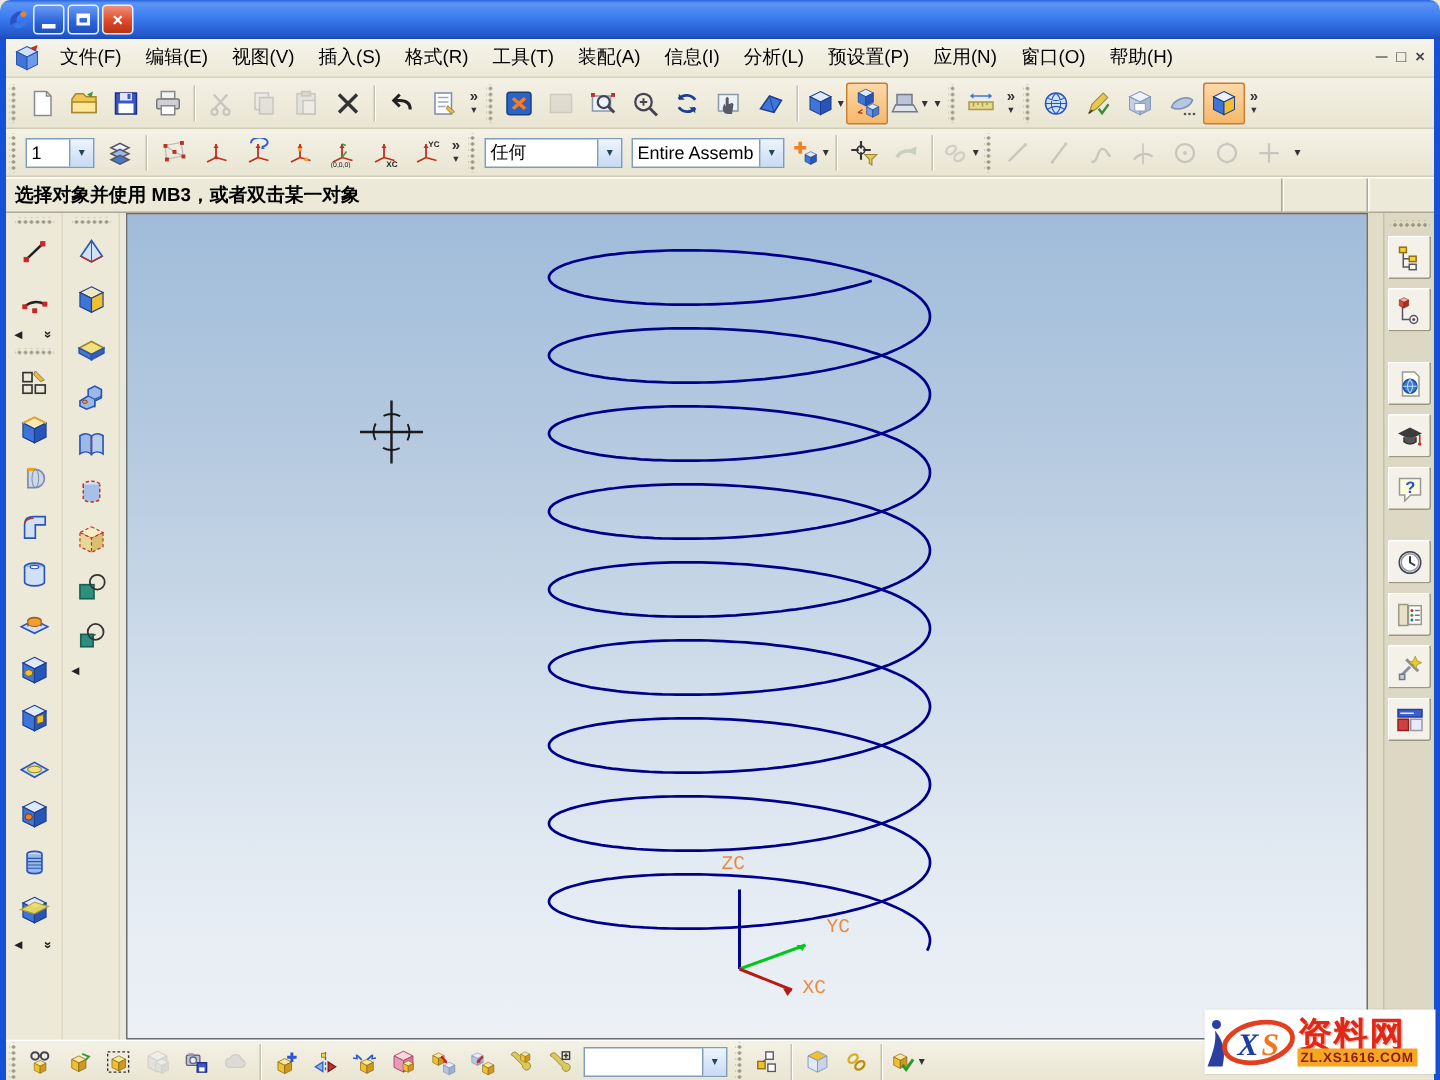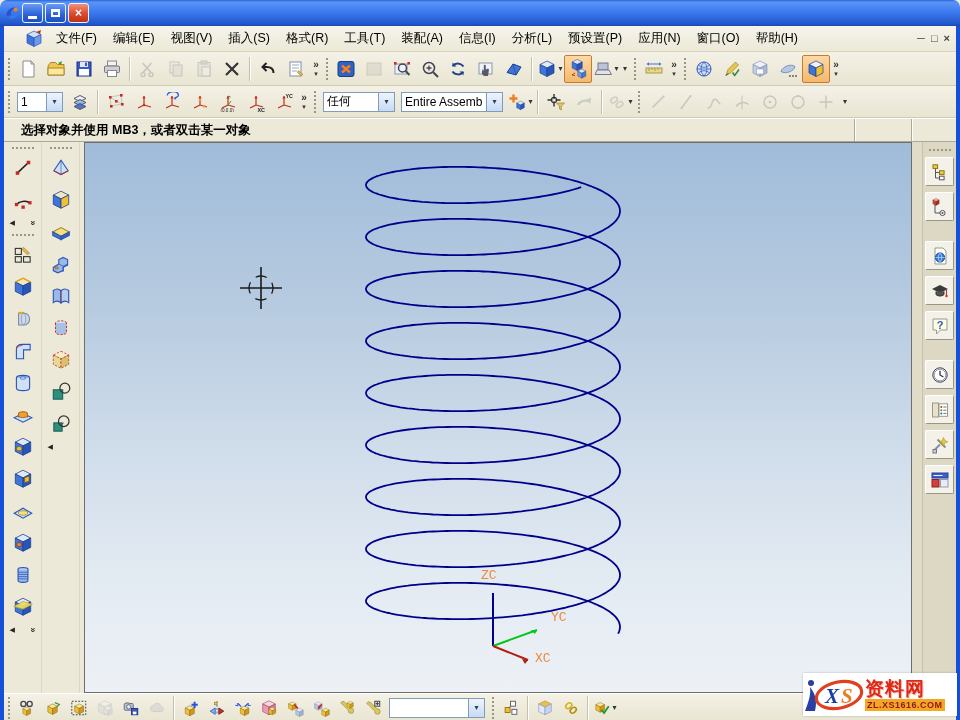--- a/index.html
+++ b/index.html
@@ -15,21 +15,21 @@
   .wbtn{width:21px;height:20px;border-radius:3px;border:1px solid #eaf2ff;display:flex;align-items:center;justify-content:center;
     color:#fff;font-weight:bold;font-size:12px;box-sizing:border-box;}
   .wbtn.min,.wbtn.max{background:linear-gradient(180deg,#6a99f5,#2b63d8 60%,#1d50c0);}
   .wbtn.close{background:linear-gradient(180deg,#f0907a,#dd4a2a 55%,#c23akova);background:linear-gradient(180deg,#f0907a,#dd4a2a 55%,#b83318);}
   .wbtn .minbar{width:9px;height:3px;background:#fff;margin-top:9px}
   .wbtn .maxbox{width:9px;height:8px;border:2px solid #fff;border-top-width:3px;box-sizing:border-box}
   
   .frame{border-left:4px solid #1550d8;border-right:4px solid #1550d8;box-sizing:border-box;background:#ece9d8;}
   
   .menubar{height:25px;display:flex;align-items:center;background:linear-gradient(180deg,#f6f4ea,#ece9d8);
-    border-bottom:1px solid #d8d4bc;padding-left:18px;}
+    border-bottom:1px solid #d8d4bc;padding-left:2px;}
   .menu-appicon{width:20px;height:20px;margin:0 4px 0 2px}
   .menu-item{padding:3px 8px;font-size:12.5px;white-space:nowrap;cursor:default}
   .mdi{margin-left:auto;display:flex;align-items:center;gap:6px;padding-right:6px;color:#444;font-weight:bold}
   .mdi span{font-size:11px;line-height:1}
   
   .tbrow{display:flex;align-items:center;background:linear-gradient(180deg,#f4f1e6,#e9e5d2);border-bottom:1px solid #cfcbb4;}
   .tb1{height:33px}.tb2{height:31px}
   .tsep{width:1px;height:24px;background:#c5c1aa;border-right:1px solid #fff;margin:0 3px;}
   .thandle{width:5px;height:26px;margin:0 3px 0 2px;
     background-image:radial-gradient(circle,#9a9684 1px,transparent 1.2px);background-size:4px 4px;background-position:1px 1px;}
@@ -39,21 +39,21 @@
   .da{font-size:8px;color:#333;margin-left:1px}
   .ovf{display:flex;flex-direction:column;align-items:center;justify-content:center;width:12px;height:26px;color:#333;line-height:1}
   .ovf .c1{font-size:10px;font-weight:bold}.ovf .c2{font-size:7px}
   .ddbtn{width:10px;height:26px;display:flex;align-items:center;justify-content:center;font-size:8px;color:#333}
   .combo{height:20px;background:#fff;border:1px solid #7f9db9;display:flex;align-items:center;margin:0 3px;box-sizing:border-box}
   .combo .cv{flex:1;padding:0 3px;font-size:12px;white-space:nowrap;overflow:hidden}
   .combo .cb{width:15px;align-self:stretch;background:linear-gradient(180deg,#eef4fe,#c8daf4);border-left:1px solid #7f9db9;
     display:flex;align-items:center;justify-content:center;font-size:8px;color:#245}
   
   .cuebar{height:22px;display:flex;align-items:center;background:#ece9d8;border-top:1px solid #fff;border-bottom:1px solid #aca899;}
-  .cue-text{font-weight:bold;font-size:12.5px;padding-left:17px;flex:1;white-space:nowrap}
+  .cue-text{font-weight:bold;font-size:12.5px;padding-left:6px;flex:1;white-space:nowrap}
   .cseg{align-self:stretch;border-left:1px solid #aca899;box-shadow:inset 1px 0 0 #fff;}
   .cseg.s1{width:56px}.cseg.s2{width:44px}
   
   .main{display:flex;height:551px;}
   .ltb{width:80px;display:flex;background:#ece9d8;}
   .lcol{width:38px;display:flex;flex-direction:column;align-items:center;border-right:1px solid #dcd8c4;padding-top:1px;box-sizing:border-box}
   .handle-h{width:26px;height:5px;margin:2px 0;
     background-image:radial-gradient(circle,#9a9684 1px,transparent 1.2px);background-size:4px 4px;background-position:1px 1px;}
   .lbtn{width:30px;height:30px;display:flex;align-items:center;justify-content:center;border:1px solid transparent;border-radius:2px}
   .collapse-row{width:30px;height:14px;display:flex;align-items:center;justify-content:space-between;padding:0 2px;box-sizing:border-box;color:#222}
@@ -67,21 +67,21 @@
   .rbtn{width:27px;height:27px;margin:3px 0;background:#f4f2e8;border:1px solid;border-color:#fff #9a9684 #9a9684 #fff;
     display:flex;align-items:center;justify-content:center;border-radius:2px}
   .rgap{height:14px}
   
   .btb{height:27px;display:flex;align-items:center;background:linear-gradient(180deg,#f4f1e6,#e9e5d2);border-top:1px solid #fff;}
   .btb .tbtn{width:24px;height:24px}
   
   .wm{position:absolute;right:3px;bottom:4px;width:154px;height:43px;background:#fff;display:flex;align-items:center;z-index:50;
       box-shadow:0 0 2px rgba(0,0,0,.25);}
   .wm-right{display:flex;flex-direction:column;justify-content:center;}
-  .wm-name{color:#e02818;font-weight:bold;font-size:19px;line-height:20px;letter-spacing:1px;text-shadow:1px 1px 0 #f8b8a8;}
+  .wm-name{color:#e02818;font-weight:bold;font-size:23px;line-height:20px;letter-spacing:1px;text-shadow:1px 1px 0 #f8b8a8;}
   .wm-url{background:#f5a623;color:#8b1a1a;font-weight:bold;font-size:9px;line-height:12px;padding:0 2px;letter-spacing:.5px}
 </style>
 </head>
 <body>
 
 <div class="titlebar">
   <svg width="18" height="18" viewBox="0 0 20 20">
     <path d="M3 14 C2 8 7 3 13 4 C9 6 7 9 8 12 Z" fill="#2a52c8"></path>
     <path d="M6 16 C12 18 17 13 16 7 C14 12 11 14 7 13 Z" fill="#3a78e8"></path>
     <circle cx="13" cy="6" r="2.2" fill="#f08020"></circle>
@@ -471,21 +471,21 @@
             <path d="M10 4 l-1.7 2.6 h3.4 Z" fill="#c03020"></path>
             <text x="11.5" y="6" font-size="5.4" font-weight="bold" fill="#222">YC</text>
           </svg>
         </span>
       </div>
       <div class="ovf">
         <span class="c1">»</span>
         <span class="c2">▾</span>
       </div>
       <div class="thandle"></div>
-      <div class="combo" style="width: 72px;">
+      <div class="combo" style="width: 92px;">
         <span class="cv">任何</span>
         <span class="cb">▾</span>
       </div>
       <div class="combo" style="width: 102px;">
         <span class="cv">Entire Assemb</span>
         <span class="cb">▾</span>
       </div>
       <div class="tbtn">
         <span style="display:flex">
           <svg viewBox="0 0 20 20" width="20" height="20">

